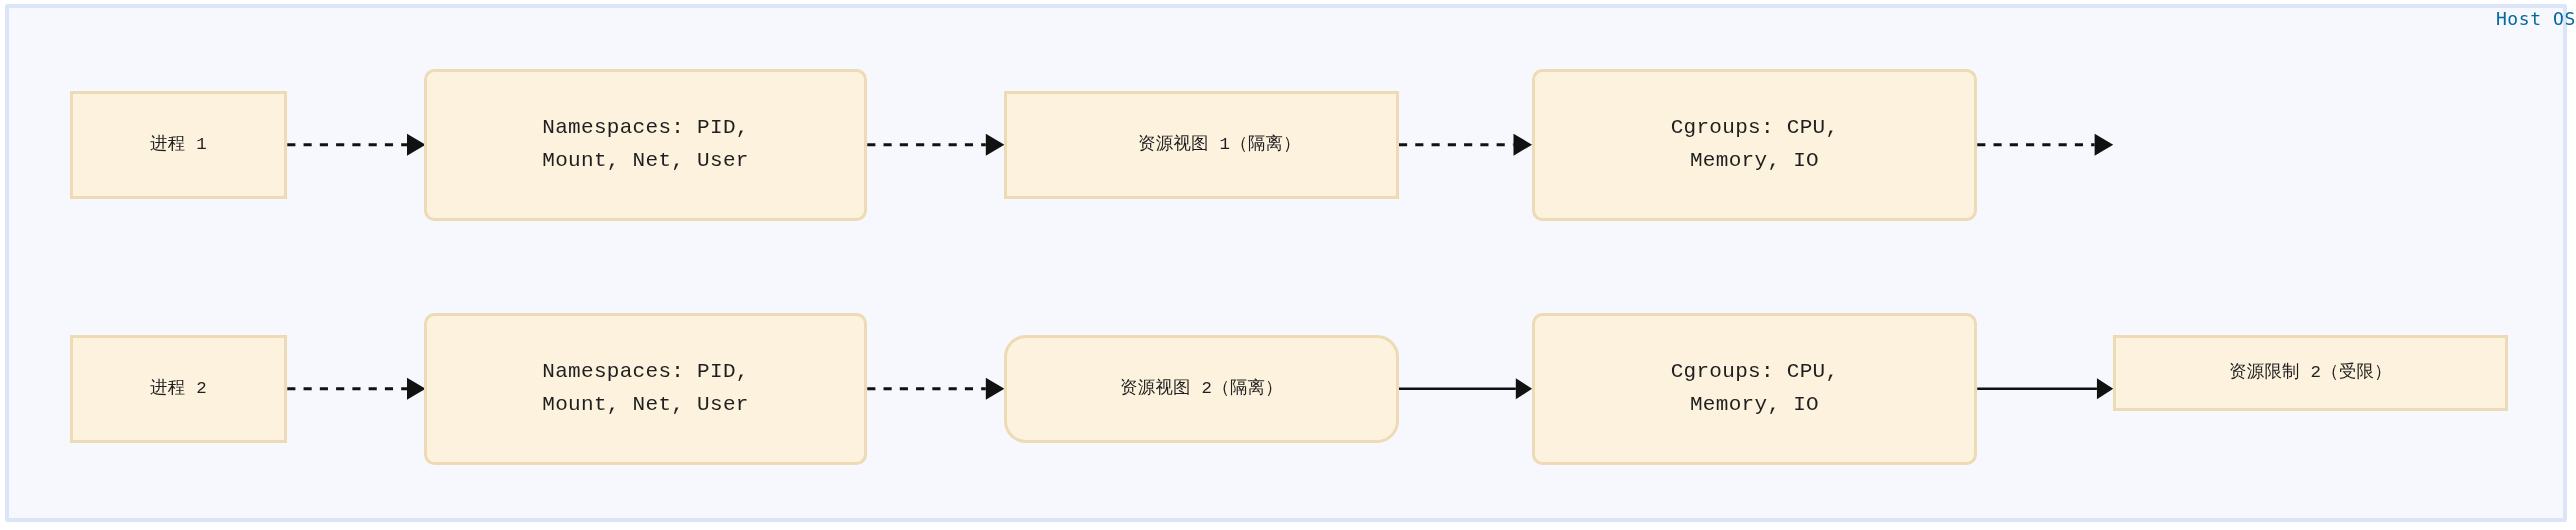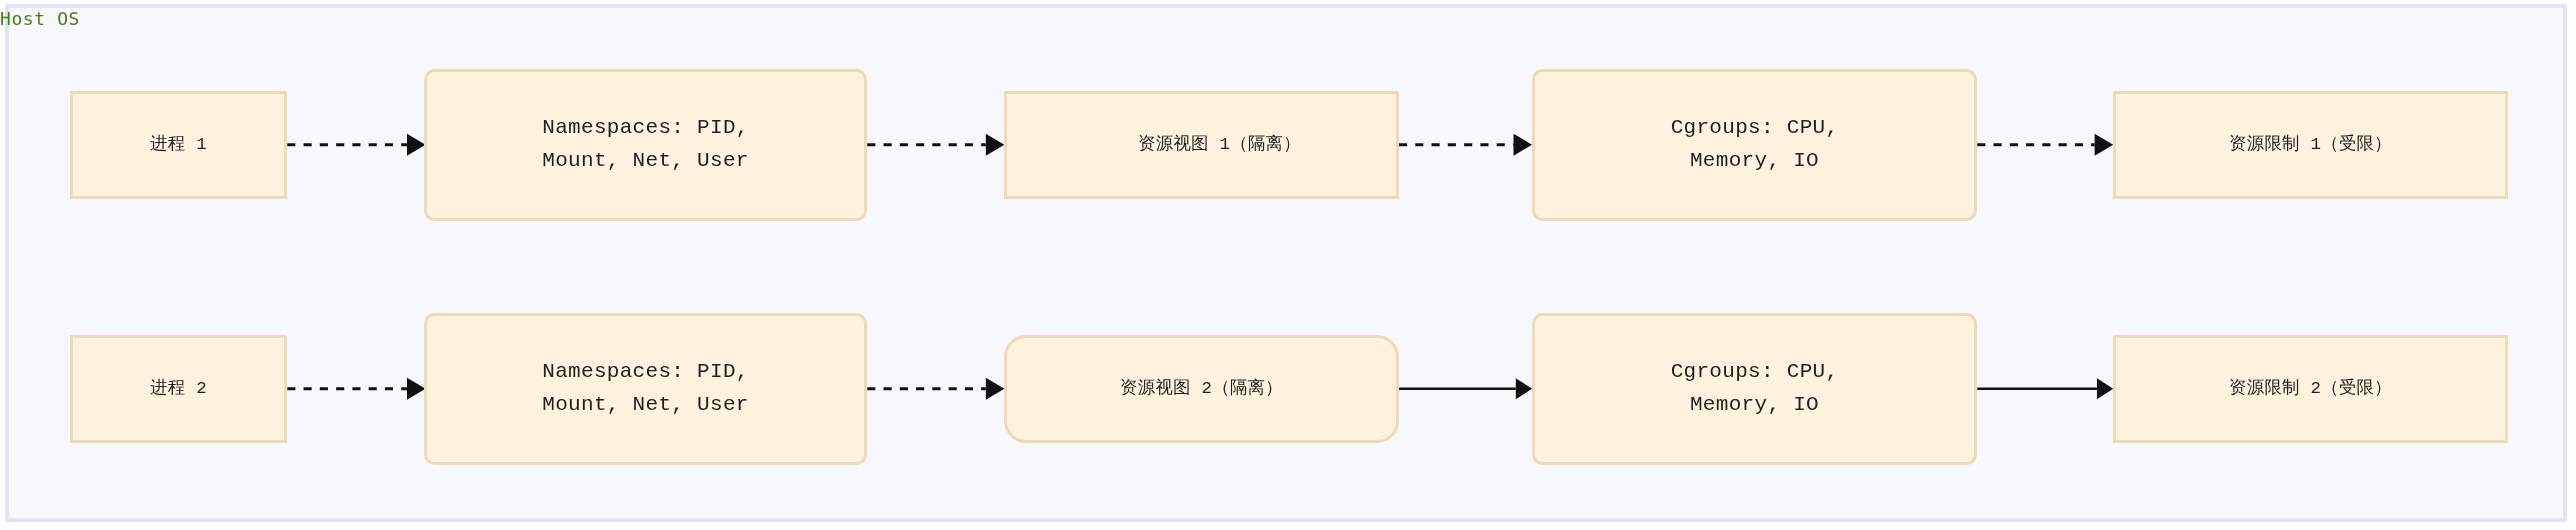--- a/index.html
+++ b/index.html
@@ -33,25 +33,25 @@
     border: 4.1px solid #dce5f7;
     border-radius: 2.3px;
     box-sizing: border-box;
   }
 
   .host-title {
     position: absolute;
     left: 0;
     top: 8.1px;
     width: 2576px;
-    text-align: left;
+    text-align: right;
     font-family: "DejaVu Sans Mono", monospace;
     font-size: 18px;
     letter-spacing: 0.6px;
-    color: #4d7c0f;
+    color: #0369a1;
     white-space: pre;
   }
 
   
   .node {
     position: absolute;
     box-sizing: border-box;
     background: #fdf2dd;
     border: 3.5px solid #ecdbb4;
     display: flex;
@@ -149,40 +149,37 @@
 
   <div class="node rect" style="left:1004px; top:91px; width:395px; height:108px;padding-left:36px;">
     <span class="node-label cjk">资源视图 1（隔离）</span>
   </div>
 
   <div class="node round" style="left:1532px; top:69px; width:445px; height:152px;">
     <span class="node-label mono">Cgroups: CPU,
 Memory, IO</span>
   </div>
 
-  <div class="node rect" style="left:2113px; top:91px; width:395px; height:108px;">
-    <span class="node-label cjk">资源限制 1（受限）</span>
-  </div>
 
   <div class="node rect" style="left:70px; top:335px; width:217px; height:108px;">
     <span class="node-label cjk">进程 2</span>
   </div>
 
   <div class="node round" style="left:424px; top:313px; width:443px; height:152px;">
     <span class="node-label mono">Namespaces: PID,
 Mount, Net, User</span>
   </div>
 
   <div class="node rect" style="left:1004px; top:335px; width:395px; height:108px;border-radius:22px;">
     <span class="node-label cjk">资源视图 2（隔离）</span>
   </div>
 
   <div class="node round" style="left:1532px; top:313px; width:445px; height:152px;">
     <span class="node-label mono">Cgroups: CPU,
 Memory, IO</span>
   </div>
 
-  <div class="node rect" style="left:2113px; top:335px; width:395px; height:108px;">
+  <div class="node rect" style="left:2113px; top:335px; width:395px; height:76px;">
     <span class="node-label cjk">资源限制 2（受限）</span>
   </div>
 
 </div>
 
 
 </body></html>

